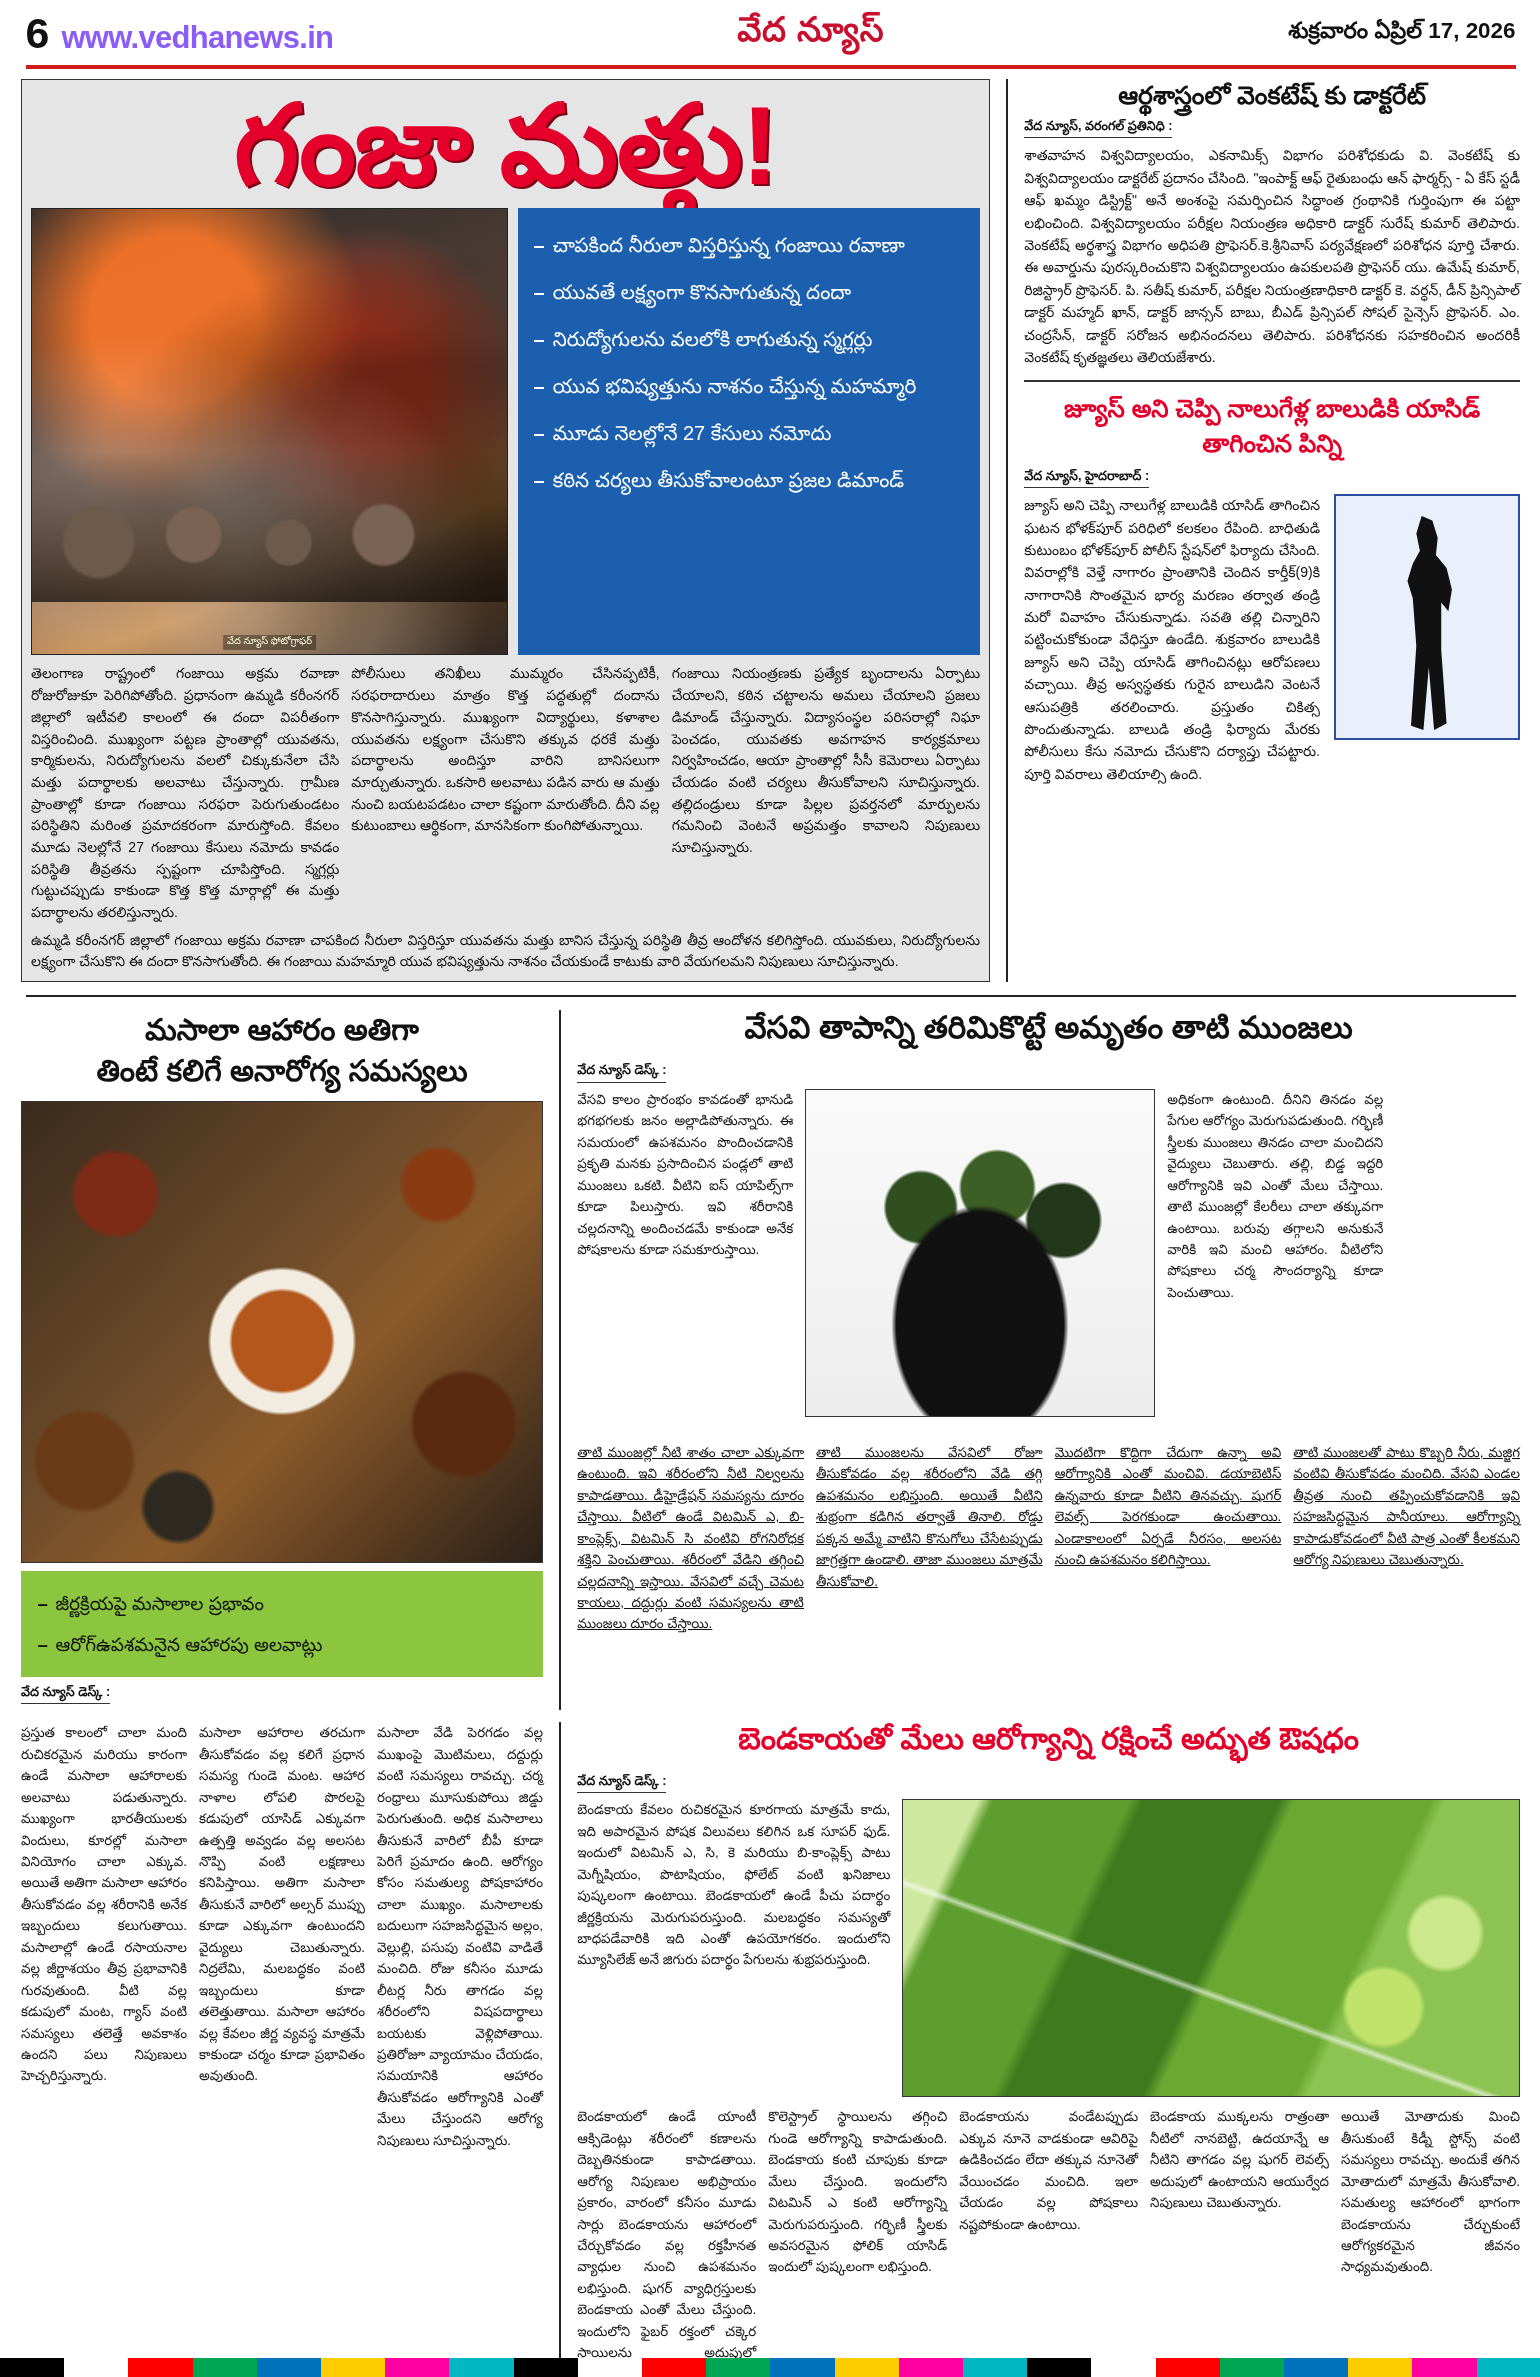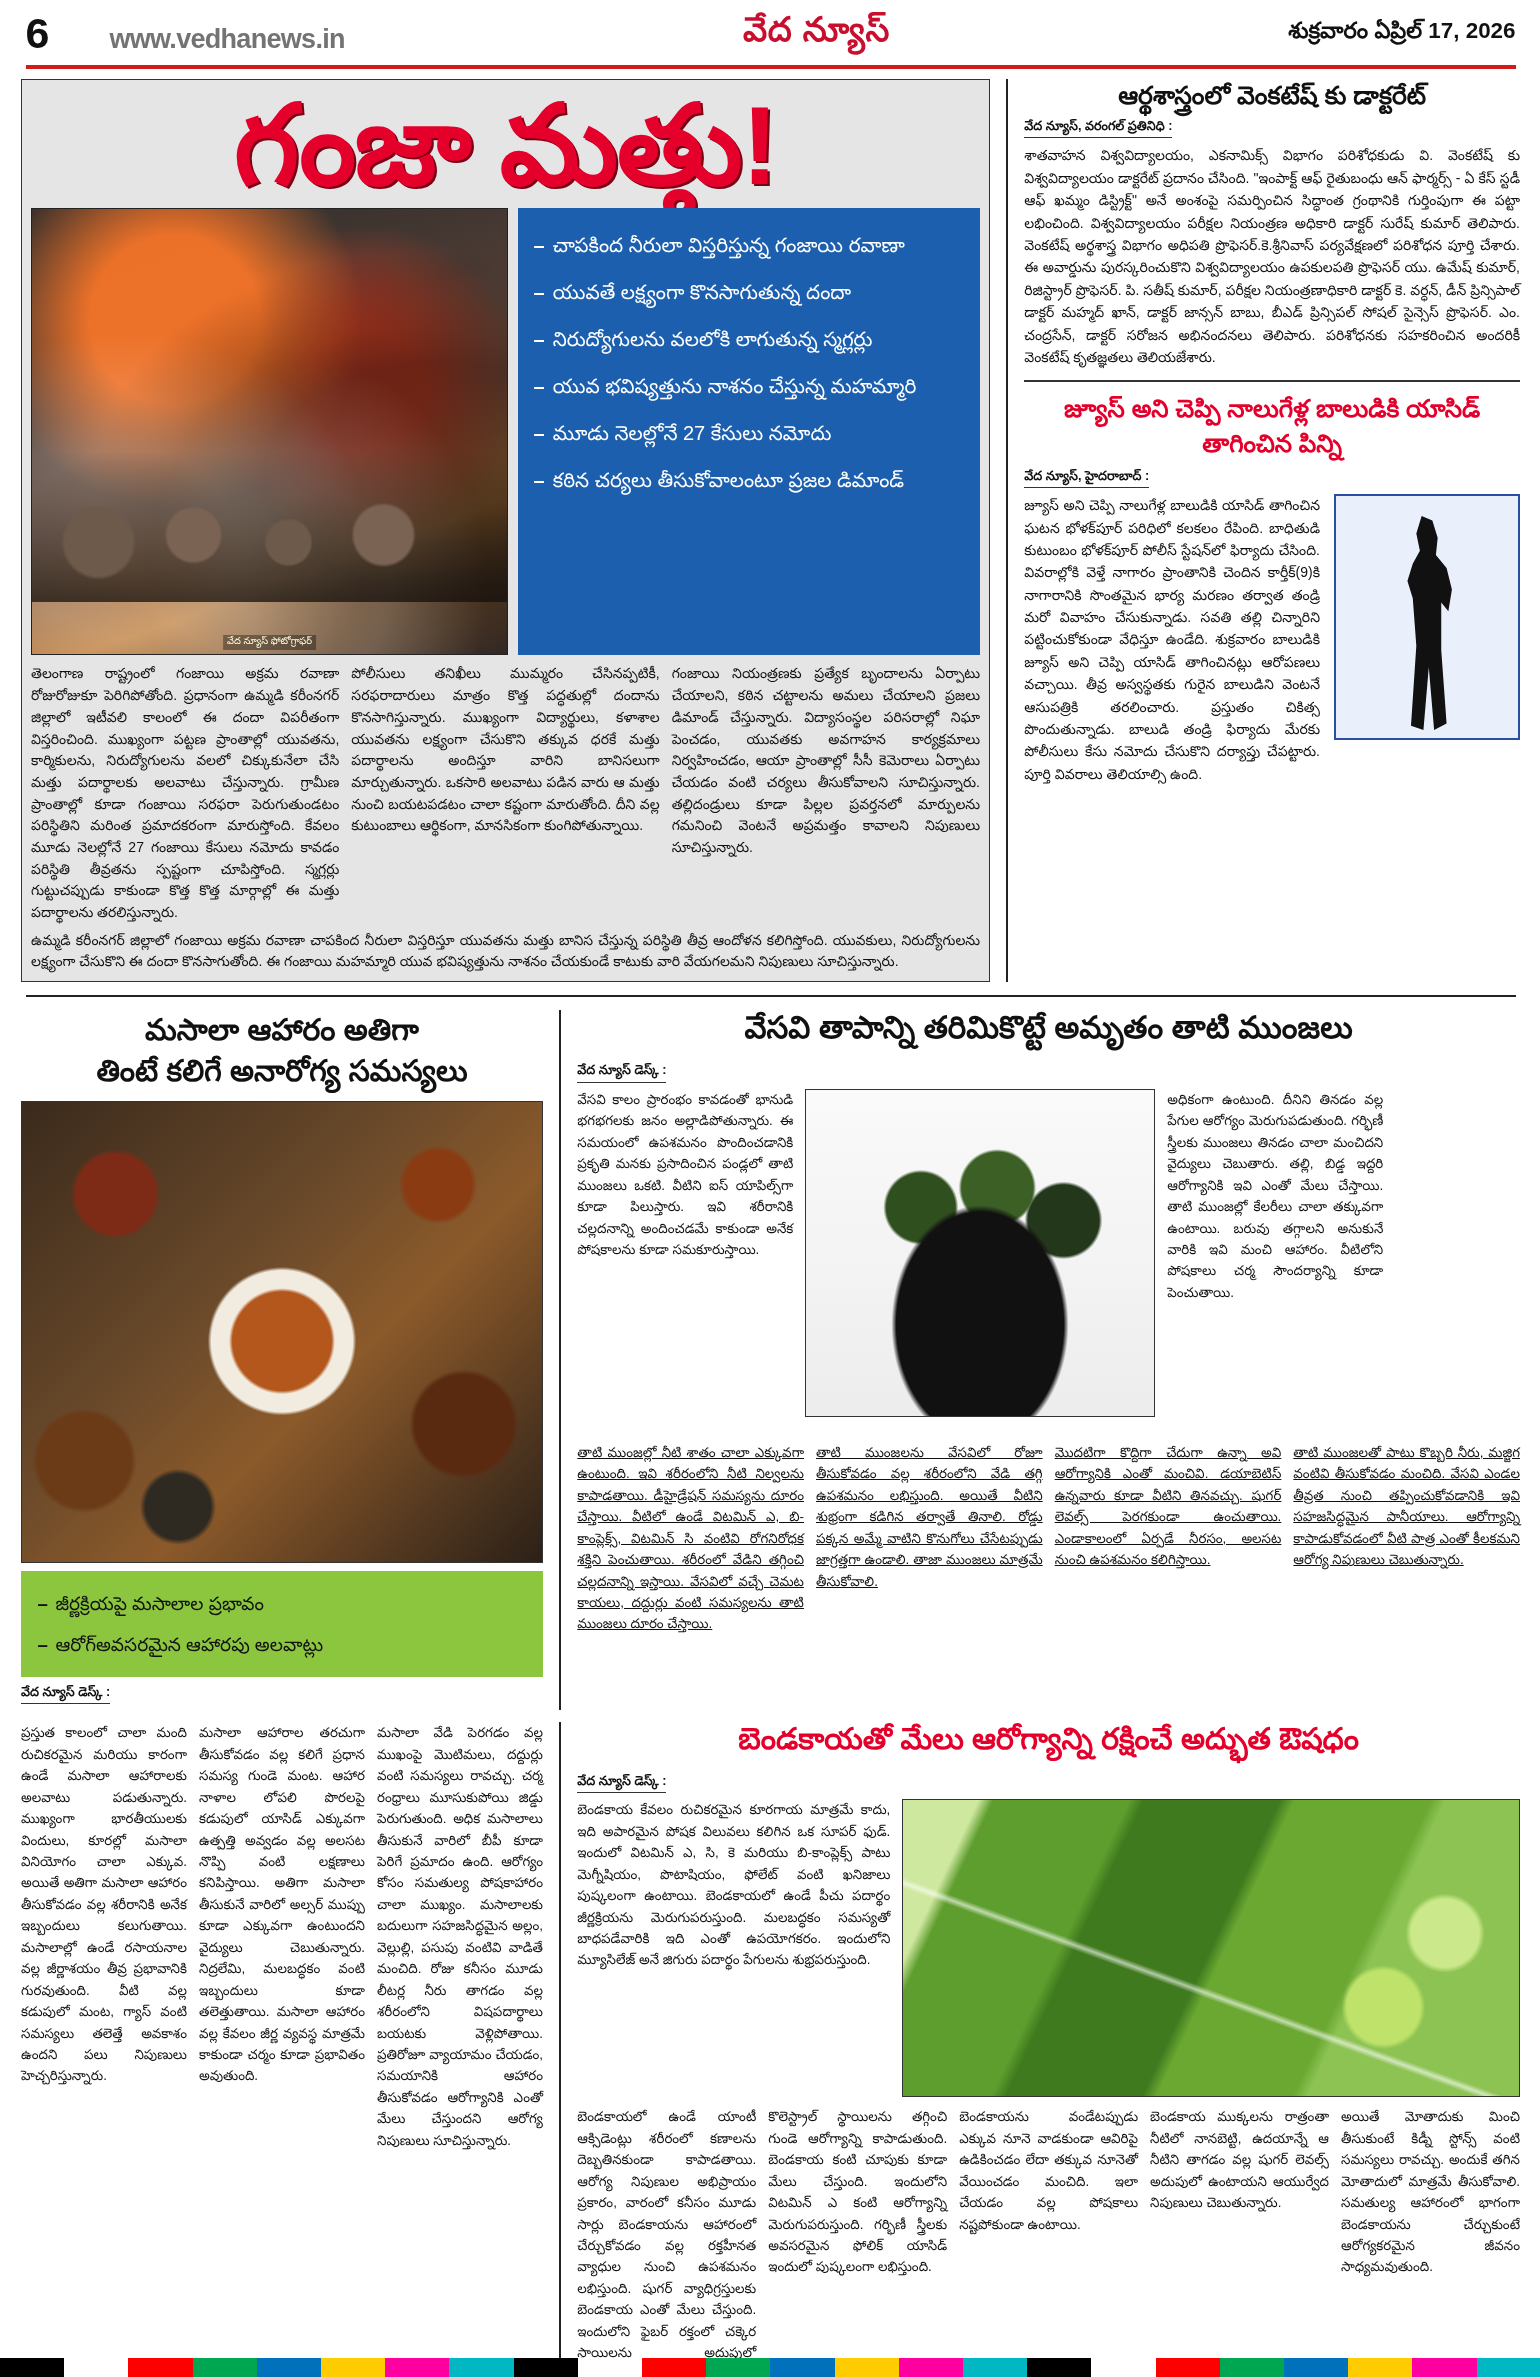--- a/index.html
+++ b/index.html
@@ -14,21 +14,21 @@
   }
   .page { position:relative; width:1541px; height:2377px; padding: 0 21px; }
 
   
   .masthead {
     display:flex; align-items:center; justify-content:space-between;
     padding: 10.4px 4.5px 7.5px 4.5px;
   }
   .mh-left { display:flex; align-items:baseline; gap:12px; }
   .page-num { font-size: 43px; font-weight:bold; color:#111; line-height:1; }
-  .site-url { font-size: 27px; font-weight:bold; color:#737373; letter-spacing:-0.7px;margin-left:48px; }
+  .site-url { font-size: 31px; font-weight:bold; color:#8b5cf6; letter-spacing:-0.7px; }
   .mh-center { font-size: 34px; font-weight:bold; color:#c8102e; letter-spacing:0.7px; }
   .mh-right { font-size: 22.4px; font-weight:bold; color:#111; }
   .rule-red { height:3.7px; background:#d21b1b; margin: 0 4.5px 0 4.5px; }
 
   
   .top-section { display:flex; gap:16.4px; margin-top:10.4px; }
   .top-left { width: 969px; position:relative; }
   .top-right { flex:1; }
 
   .vsep { width:1.5px; background:#222; }
@@ -243,21 +243,21 @@
 
     <div class="mid-left">
       <div class="mid-head">
         <span>మసాలా ఆహారం అతిగా</span><br>
         <span>తింటే కలిగే అనారోగ్య సమస్యలు</span>
       </div>
       <div class="spice-photo"></div>
       <div class="green-box">
         <ul>
           <li>జీర్ణక్రియపై మసాలాల ప్రభావం</li>
-          <li>ఆరోగ్అవసరమైన ఆహారపు అలవాట్లు</li>
+          <li>ఆరోగ్ఉపశమనైన ఆహారపు అలవాట్లు</li>
         </ul>
       </div>
       <div style="margin-top:7.5px;">
         <span class="byline">వేద న్యూస్ డెస్క్ :</span>
       </div>
     </div>
 
     <div class="vsep"></div>
 
     <div class="mid-right">

